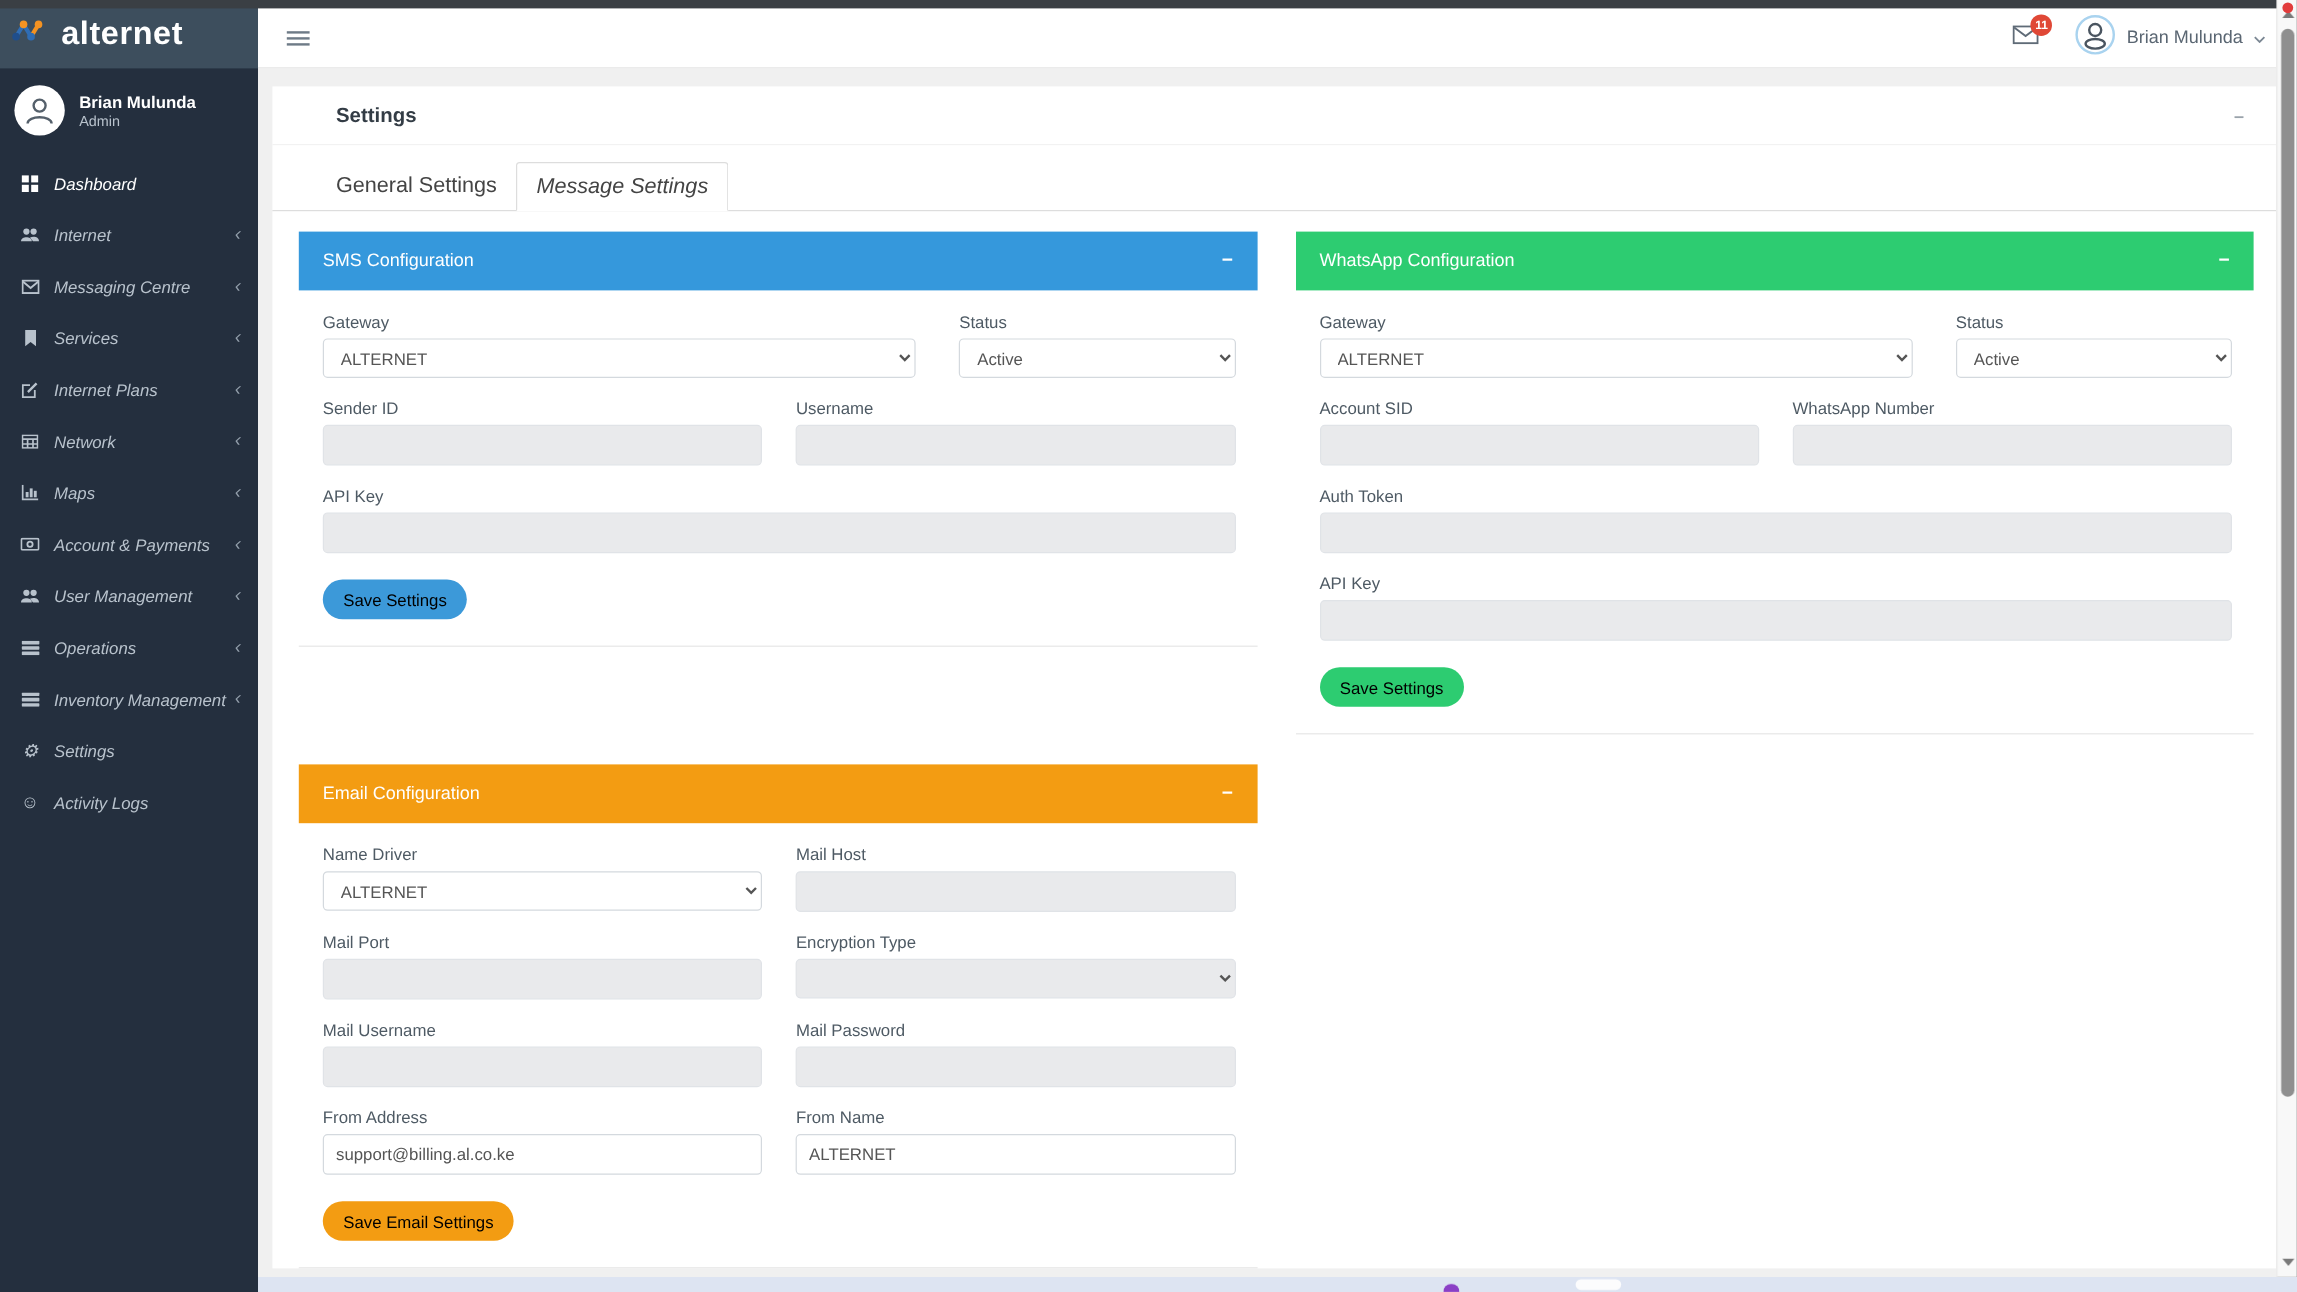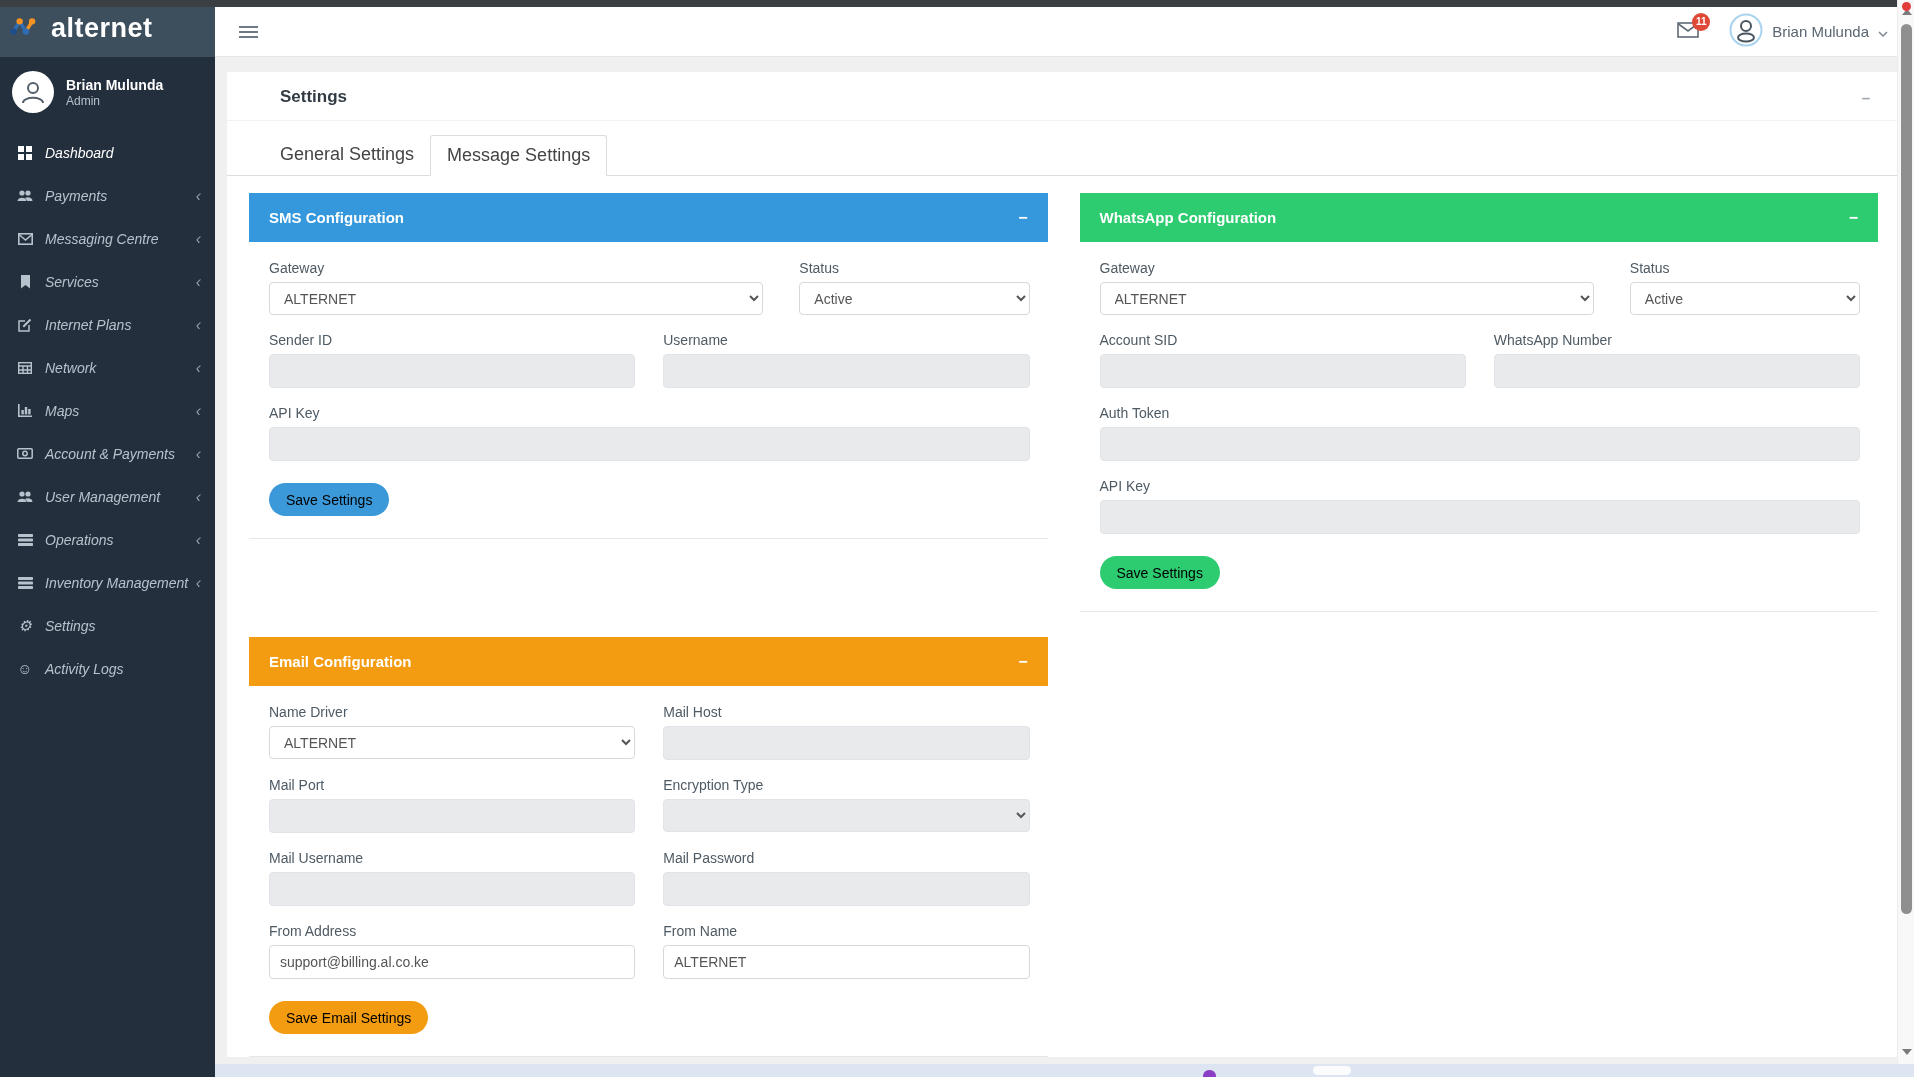--- a/index.html
+++ b/index.html
@@ -50,32 +50,32 @@
   .tb-username { color:#5a6672; font-size:15px; }
 
   .content { flex:1; padding:15px 14px 0 12px; overflow:hidden; }
   .panel { background:#fff; min-height:985px; }
   .panel-header { display:flex; align-items:center; padding:15px 30px 13px 53px; border-bottom:1px solid #f2f2f2; }
   .panel-title { font-size:17px; font-weight:bold; color:#333c45; }
   .panel-collapse { margin-left:auto; color:#9aa3ab; font-weight:bold; font-size:15px; cursor:pointer; }
 
   .tabs { display:flex; padding:14px 22px 0 37px; border-bottom:1px solid #ddd; }
   .tab { padding:9px 16px; font-size:18px; color:#444; margin-bottom:-1px; cursor:pointer; }
-  .tab.active { background:#fff; border:1px solid #ddd; border-bottom:1px solid #fff; border-radius:3px 3px 0 0; }
+  .tab.active { background:#fff; border:1px solid #ddd; border-bottom:1px solid #fff; border-radius:3px 3px 0 0;font-style:italic; }
 
   .cards { display:flex; gap:32px; padding:17px 22px 0 22px; }
   .ccol { width:calc(50% - 16px); }
 
   .card { border-bottom:1px solid #e7e7e7; background:#fff; }
   .card.sms { margin-bottom:98px; }
   .card-header { height:49px; display:flex; align-items:center; padding:0 20px; color:#fff; }
   .card-header.blue { background:#3598dc; }
   .card-header.green { background:#2dcc71; }
   .card-header.orange { background:#f39c12;gap:28px; }
-  .hdr-title { font-size:15px; font-weight:bold; }
+  .hdr-title { font-size:15px; font-weight:normal; }
   .hdr-collapse { margin-left:auto; font-weight:bold; font-size:16px; cursor:pointer; }
   .card-body { padding:18px 18px 22px 20px; }
 
   label { display:block; font-size:14px; color:#4e5a64; margin-bottom:6px; }
   .ctrl { width:100%; height:34px; border:1px solid #d4d9de; border-radius:4px; padding:0 10px;
      font-size:14px; color:#555; font-family:inherit; background:#fff; }
   select.ctrl { height:33px; }
   .dis { background:#e9eaec; border-color:#e0e3e7; }
   .fgroup { margin-bottom:17px; }
   .frow { display:flex; gap:28px; margin-bottom:17px; }
@@ -143,21 +143,21 @@
 
       <div class="nav-item">
         <span class="icon">
           <svg width="16" height="14" viewBox="0 0 16 14" fill="currentColor">
             <circle cx="5" cy="4" r="2.6"></circle>
               <circle cx="11" cy="4" r="2.6"></circle>
             <path d="M0.5 12 C0.5 7.5 9.5 7.5 9.5 12 Z"></path>
               <path d="M8 9 C11 7.5 15.5 8.5 15.5 12 L10.5 12 Z"></path>
           </svg>
           </span>
-        <span>Payments</span>
+        <span>Internet</span>
         <span class="chev">‹</span>
       </div>
 
       <div class="nav-item">
         <span class="icon">
           <svg width="15" height="12" viewBox="0 0 15 12" fill="none" stroke="currentColor" stroke-width="1.6">
             <rect x="0.8" y="0.8" width="13.4" height="10.4"></rect>
               <path d="M1 1.5 L7.5 7 L14 1.5"></path>
           </svg>
           </span>

